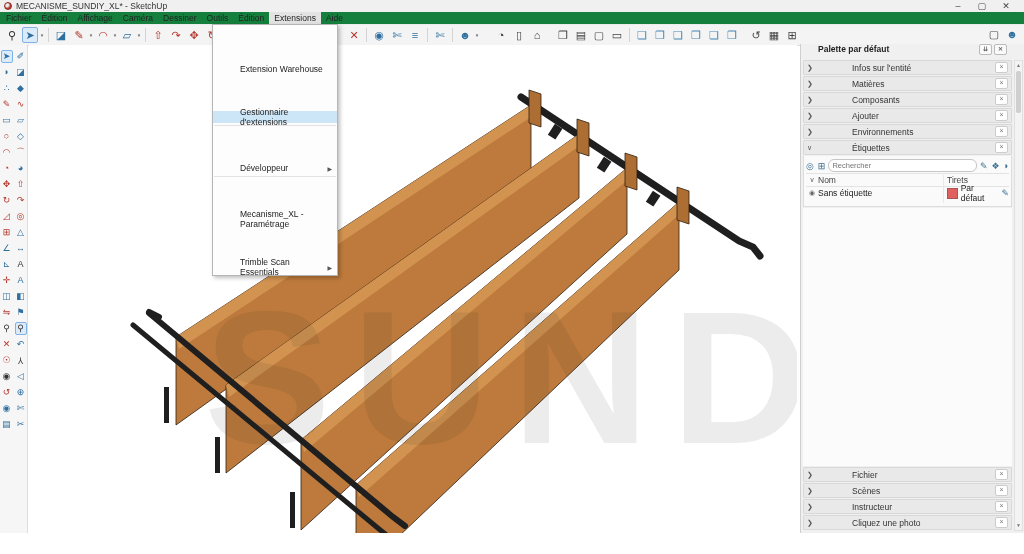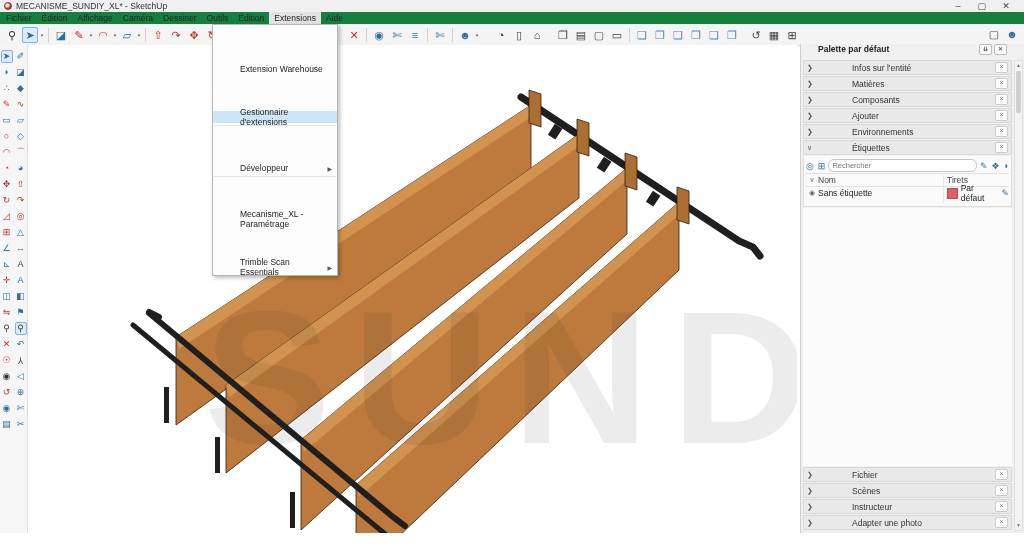--- a/index.html
+++ b/index.html
@@ -425,21 +425,21 @@
           </div><div class="sec">
             <span class="chev">❯</span>
             <span class="slabel">Scènes</span>
             <span class="xbox">×</span>
           </div><div class="sec">
             <span class="chev">❯</span>
             <span class="slabel">Instructeur</span>
             <span class="xbox">×</span>
           </div><div class="sec">
             <span class="chev">❯</span>
-            <span class="slabel">Adapter une photo</span>
+            <span class="slabel">Cliquez une photo</span>
             <span class="xbox">×</span>
           </div></div>
     </div>
     <div id="pscroll">
       <div class="arr">▲</div>
       <div class="thumb"></div>
       <div class="arr down">▼</div>
     </div>
   </div>
 

